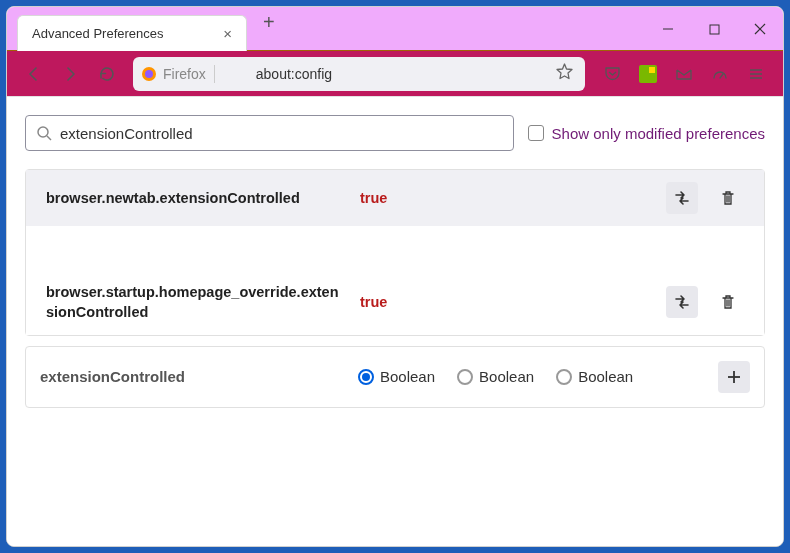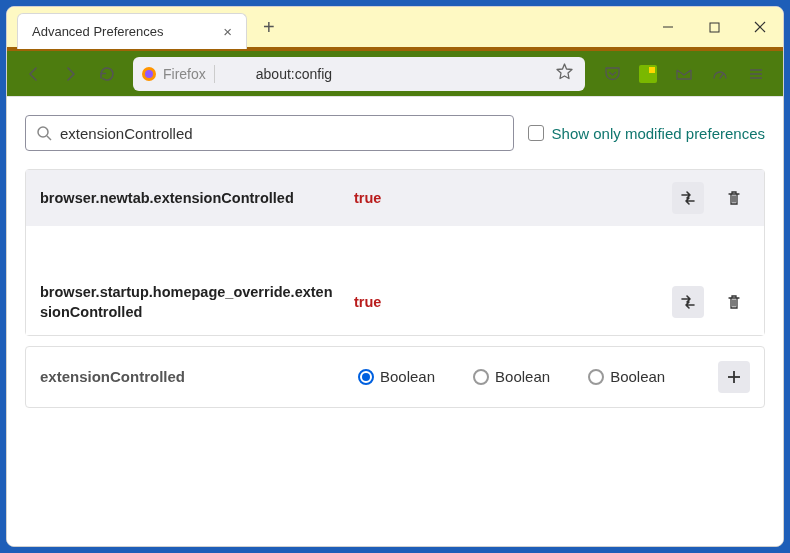--- a/index.html
+++ b/index.html
@@ -1,50 +1,50 @@
 <!DOCTYPE html>
 <html><head>
   <meta charset="utf-8">
   <style>
     * { box-sizing: border-box; margin: 0; padding: 0; }
     body { font-family: -apple-system, BlinkMacSystemFont, "Segoe UI", Arial, sans-serif; background: #1e5eb8; width: 790px; height: 553px; overflow: hidden; }
     .window { background: #fff; border: 1px solid #d0d0d0; border-radius: 8px; margin: 6px; height: 541px; display: flex; flex-direction: column; overflow: hidden; }
-    .titlebar { display: flex; align-items: center; height: 44px; background: #fef9c3; border-bottom: 4px solid #a16207; }
+    .titlebar { display: flex; height: 44px; background: #f0abfc; border-bottom: 1px solid #a16207; }
     .tab { display: flex; align-items: center; background: #fff; border: 1px solid #d8d8d8; border-bottom: none; border-radius: 6px 6px 0 0; height: 36px; margin-left: 10px; margin-top: 8px; padding: 0 10px 0 14px; min-width: 230px; font-size: 13px; color: #333; }
     .tab-close { margin-left: auto; font-size: 15px; color: #666; cursor: pointer; padding: 2px 4px; }
     .newtab { margin-left: 8px; font-size: 20px; color: #555; padding: 4px 8px; cursor: pointer; }
     .win-controls { margin-left: auto; display: flex; gap: 0; }
     .win-btn { width: 46px; height: 44px; display: flex; align-items: center; justify-content: center; cursor: pointer; color: #333; }
-    .toolbar { display: flex; align-items: center; height: 46px; padding: 0 10px; gap: 2px; background: #4d7c0f; border-bottom: 1px solid #e3e3e3; }
+    .toolbar { display: flex; align-items: center; height: 46px; padding: 0 10px; gap: 2px; background: #be185d; border-bottom: 1px solid #e3e3e3; }
     .nav-btn { width: 34px; height: 34px; display: flex; align-items: center; justify-content: center; color: #555; cursor: pointer; border-radius: 4px; }
     .urlbar { flex: 1; display: flex; align-items: center; background: #f0f0f4; border-radius: 6px; height: 34px; margin: 0 8px; padding: 0 8px; gap: 6px; }
     .urlbar-icon { width: 16px; height: 16px; }
     .urlbar-text { flex: 1; display: flex; align-items: center; gap: 4px; font-size: 14px; }
     .url-prefix { color: #888; }
     .url-main { color: #333; margin-left: 33px; }
     .url-sep { height: 18px; width: 1px; background: #ccc; margin: 0 4px; }
     .star-icon { color: #666; padding: 4px; cursor: pointer; }
     .rt-icon { width: 34px; height: 34px; display: flex; align-items: center; justify-content: center; cursor: pointer; color: #555; }
     .content { flex: 1; background: #fff; padding: 18px; overflow: auto; position: relative; }
     .search-row { display: flex; align-items: center; gap: 14px; margin-bottom: 18px; }
     .search-box { flex: 1; display: flex; align-items: center; border: 1px solid #8f8f9d; border-radius: 4px; height: 36px; padding: 0 10px; gap: 8px; }
     .search-box svg { color: #888; }
     .search-input { border: none; outline: none; flex: 1; font-size: 15px; color: #333; background: transparent; }
-    .checkbox-row { display: flex; align-items: center; gap: 8px; font-size: 15px; color: #0f766e; }
+    .checkbox-row { display: flex; align-items: center; gap: 8px; font-size: 15px; color: #701a75; }
     .checkbox { width: 16px; height: 16px; border: 1px solid #888; border-radius: 3px; }
     .prefs-table { border: 1px solid #e0e0e0; border-radius: 4px; }
-    .pref-row { display: flex; align-items: center; padding: 12px 14px; gap: 14px; font-size: 14.5px; }
+    .pref-row { display: flex; align-items: center; padding: 12px 20px; gap: 14px; font-size: 14.5px; }
     .pref-row.odd { background: #f0f0f4; }
     .pref-row.even { background: #fff; margin-top: 44px; }
     .pref-name { font-weight: 700; color: #222; width: 300px; word-break: break-word; line-height: 1.4; }
     .pref-val { font-weight: 700; color: #b91c1c; flex: 1; }
     .action-btn { width: 32px; height: 32px; display: flex; align-items: center; justify-content: center; background: #e8e8ed; border-radius: 4px; cursor: pointer; color: #333; }
     .add-row { display: flex; align-items: center; padding: 14px; gap: 18px; border: 1px solid #e0e0e0; margin-top: 10px; border-radius: 4px; font-size: 15px; }
     .add-name { font-weight: 700; color: #555; width: 300px; }
-    .radio-group { display: flex; align-items: flex-end; gap: 38px; flex: 1; }
+    .radio-group { display: flex; align-items: flex-end; gap: 22px; flex: 1; }
     .radio-opt { display: flex; align-items: center; gap: 6px; color: #333; cursor: pointer; }
     .radio { width: 16px; height: 16px; border: 2px solid #999; border-radius: 50%; position: relative; }
     .radio.selected { border-color: #0060df; }
     .radio.selected::after { content: ''; position: absolute; top: 2px; left: 2px; width: 8px; height: 8px; background: #0060df; border-radius: 50%; }
     .ext-icon { width: 18px; height: 18px; background: #7ab800; border-radius: 2px; position: relative; }
     .ext-icon::after { content: ''; position: absolute; right: 2px; top: 2px; width: 6px; height: 6px; background: #ffd700; }
   </style>
 </head>
 <body>
 

